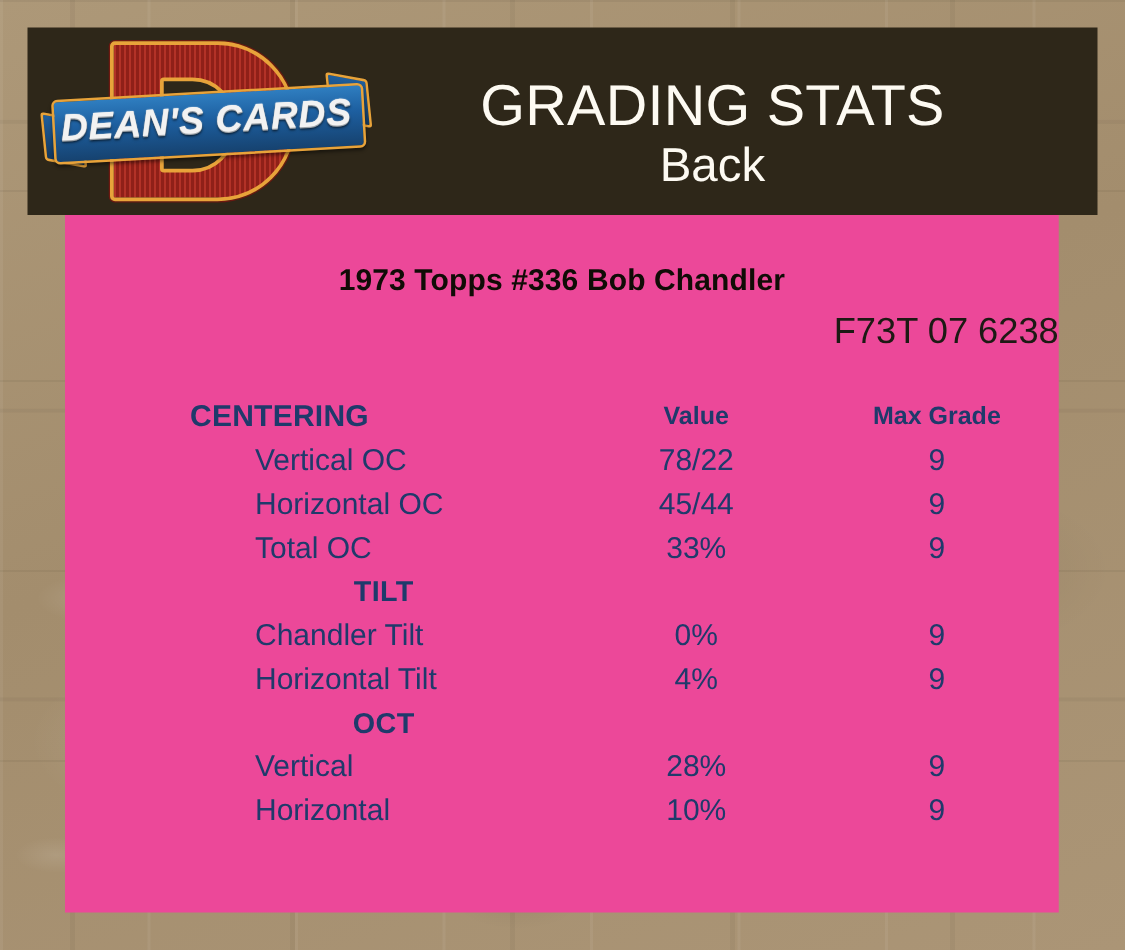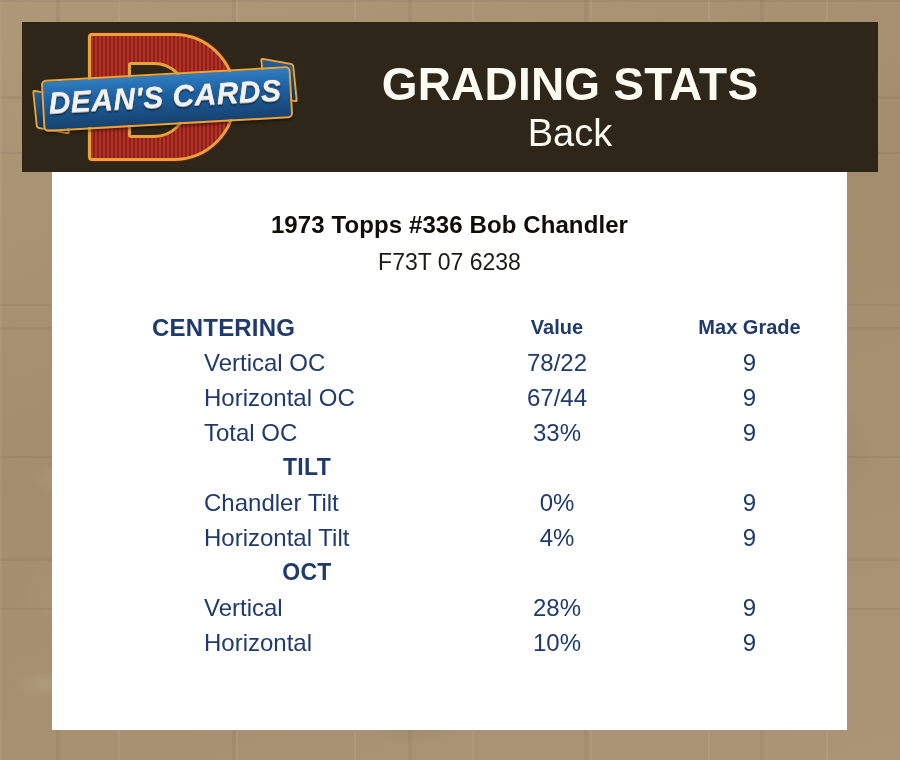--- a/index.html
+++ b/index.html
@@ -154,55 +154,55 @@
 
   
   #header-titles {
     flex: 1 1 auto;
     text-align: center;
     padding-right: 36px;
     color: #fdfaf2;
   }
   #header-title {
     font-size: 46px;
-    font-weight: bold;
+    font-weight: normal;
     line-height: 1.02;
     letter-spacing: .2px;
     margin-top: 24px;
   }
   #header-subtitle {
     font-size: 38px;
     font-weight: normal;
     line-height: 1.25;
     margin-top: 2px;
   }
 
   
   #content-panel {
     position: absolute;
     left: 52px;
     top: 172px;
     width: 795px;
     height: 558px;
-    background: #ffffff;
+    background: #ec4899;
     z-index: 2;
   }
 
   #card-title {
     text-align: center;
     color: #100c06;
     font-size: 24px;
     font-weight: bold;
     margin-top: 39px;
     letter-spacing: .1px;
   }
   #card-serial {
-    text-align: center;
+    text-align: right;
     color: #1d1a14;
-    font-size: 23px;
+    font-size: 29px;
     font-weight: normal;
     margin-top: 10px;
   }
 
   
   #stats-table {
     margin: 34px 16px 0 0;
     width: 100%;
     border-collapse: collapse;
     color: #1f3a6b;
@@ -295,21 +295,21 @@
       </tr>
     </thead>
     <tbody id="stats-body">
         <tr>
           <td class="row-label">Vertical OC</td>
           <td class="row-value">78/22</td>
           <td class="row-grade">9</td>
         </tr>
         <tr>
           <td class="row-label">Horizontal OC</td>
-          <td class="row-value">67/44</td>
+          <td class="row-value">45/44</td>
           <td class="row-grade">9</td>
         </tr>
         <tr>
           <td class="row-label">Total OC</td>
           <td class="row-value">33%</td>
           <td class="row-grade">9</td>
         </tr>
         <tr>
           <td class="section-label">TILT</td>
           <td></td>

